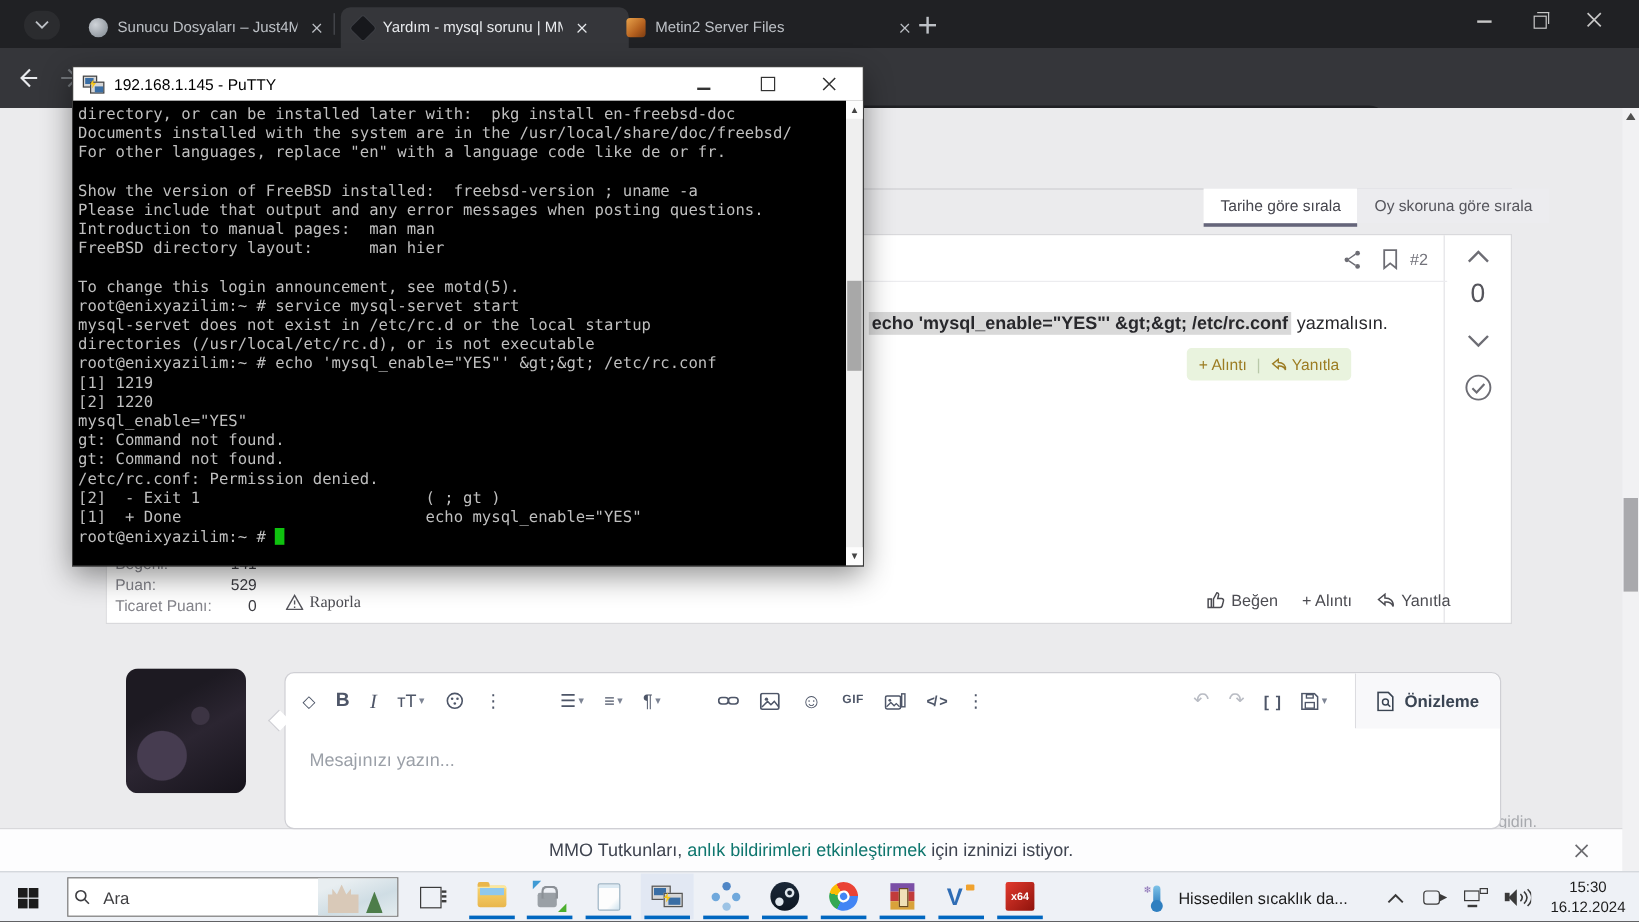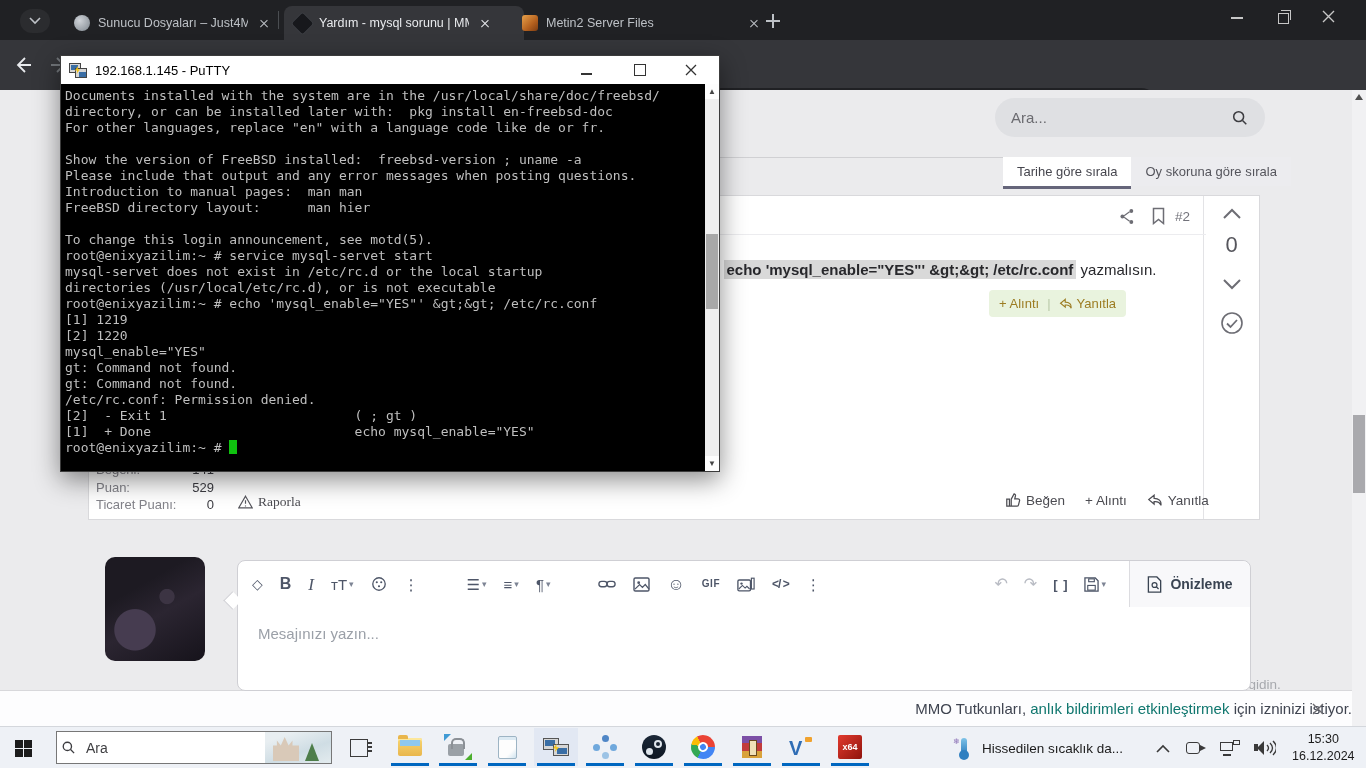--- a/index.html
+++ b/index.html
@@ -140,27 +140,20 @@
     <div class="abs" style="left:1297px;top:52px;width:26px;height:26px;border-radius:13px;background:radial-gradient(circle at 40% 35%,#5a5f68,#24262b 70%);"></div>
     <div class="abs" style="left:1340px;top:54px;display:flex;flex-direction:column;gap:2.5px;">
       <span style="width:3.5px;height:3.5px;border-radius:2px;background:#dadce0;"></span>
       <span style="width:3.5px;height:3.5px;border-radius:2px;background:#dadce0;"></span>
       <span style="width:3.5px;height:3.5px;border-radius:2px;background:#dadce0;"></span>
     </div>
   </div>
 
   <div id="page" class="abs">
 
-    <div class="abs flex" style="left:995px;top:8px;width:270px;height:39px;border-radius:20px;background:#dfe0e3;padding:0 16px;box-sizing:border-box;">
-      <span style="font-size:15px;color:#6b6b70;">Ara...</span>
-      <svg style="margin-left:auto;" width="18" height="18" viewBox="0 0 20 20">
-          <circle cx="8.5" cy="8.5" r="5.5" fill="none" stroke="#3c3c40" stroke-width="1.7"></circle>
-          <path d="M12.8 12.8 L17 17" stroke="#3c3c40" stroke-width="1.7"></path>
-        </svg>
-    </div>
 
     <div class="abs" style="left:88px;top:67px;width:1172px;height:1px;background:#d0d0d3;"></div>
 
     <div class="abs" style="left:1003px;top:67px;">
       <span class="sorttab" style="background:#fff;color:#46464e;border-bottom:3px solid #65657a;">Tarihe göre sırala</span><span class="sorttab" style="background:#ececef;color:#55555c;">Oy skoruna göre sırala</span>
     </div>
 
     <div class="card abs" style="left:88px;top:105px;width:1172px;height:325px;box-sizing:border-box;">
 
       <div class="abs" style="right:0;top:0;width:55px;height:100%;border-left:1px solid #e3e3e6;">
@@ -335,21 +328,21 @@
     <div class="abs" style="left:1014px;top:587px;font-size:13.5px;color:rgba(130,134,140,.65);">Windows'u etkinleştirmek için Ayarlar'a gidin.</div>
 
     <div class="abs" style="left:1352px;top:0;width:14px;height:636px;background:#f1f1f3;">
       <svg style="margin:4px auto 0;" width="8" height="6" viewBox="0 0 8 6">
           <path d="M0 6 L4 0 l4 6z" fill="#505050"></path>
         </svg>
       <div class="abs" style="left:1px;top:325px;width:12px;height:78px;background:#a9a9ad;"></div>
     </div>
   </div>
 
-  <div class="abs" style="left:0;top:690px;width:1352px;height:36px;background:#fdfdfe;border-top:1px solid #d8d8db;box-sizing:border-box;display:flex;align-items:center;justify-content:flex-end;font-size:15px;">
+  <div class="abs" style="left:0;top:690px;width:1352px;height:36px;background:#fdfdfe;border-top:1px solid #d8d8db;box-sizing:border-box;display:flex;align-items:center;justify-content:center;font-size:15px;">
     <span style="color:#3f4450;">MMO Tutkunları,</span>
     <span style="color:#0f766e;white-space:pre;"> anlık bildirimleri etkinleştirmek </span>
     <span style="color:#3f4450;">için izninizi istiyor.</span>
     <svg class="abs" style="right:28px;top:12px;" width="12" height="12" viewBox="0 0 12 12">
         <path d="M1 1 L11 11 M11 1 L1 11" stroke="#6b6b70" stroke-width="1.4"></path>
       </svg>
   </div>
 
   <div id="taskbar" class="abs">
 
@@ -505,22 +498,22 @@
           <span style="width:10px;height:10px;border:1.5px solid #333;"></span>
         </span>
       <span style="width:40px;display:flex;justify-content:center;">
           <svg width="12" height="12" viewBox="0 0 12 12">
             <path d="M1 1 L11 11 M11 1 L1 11" stroke="#333" stroke-width="1.3"></path>
           </svg>
         </span>
     </div>
 
     <div id="term">
+      <div class="ln">directory, or can be installed later with:  pkg install en-freebsd-doc</div>
       <div class="ln">Documents installed with the system are in the /usr/local/share/doc/freebsd/</div>
-      <div class="ln">directory, or can be installed later with:  pkg install en-freebsd-doc</div>
       <div class="ln">For other languages, replace "en" with a language code like de or fr.</div>
       <div class="ln"></div>
       <div class="ln">Show the version of FreeBSD installed:  freebsd-version ; uname -a</div>
       <div class="ln">Please include that output and any error messages when posting questions.</div>
       <div class="ln">Introduction to manual pages:  man man</div>
       <div class="ln">FreeBSD directory layout:      man hier</div>
       <div class="ln"></div>
       <div class="ln">To change this login announcement, see motd(5).</div>
       <div class="ln">root@enixyazilim:~ # service mysql-servet start</div>
       <div class="ln">mysql-servet does not exist in /etc/rc.d or the local startup</div>

